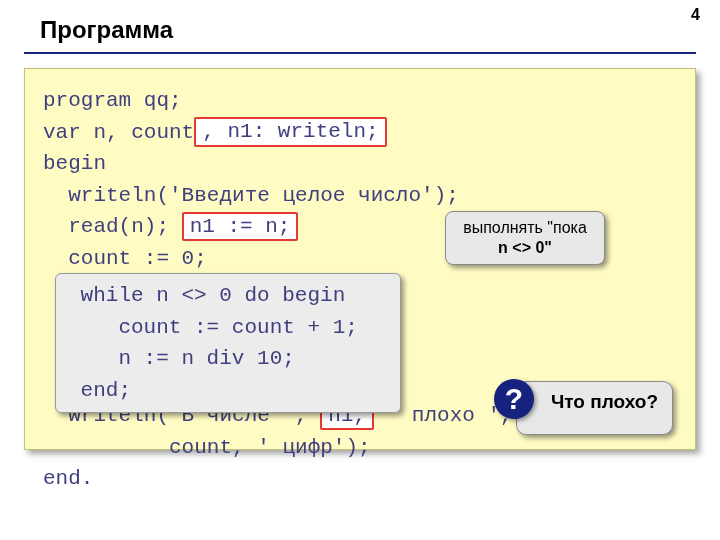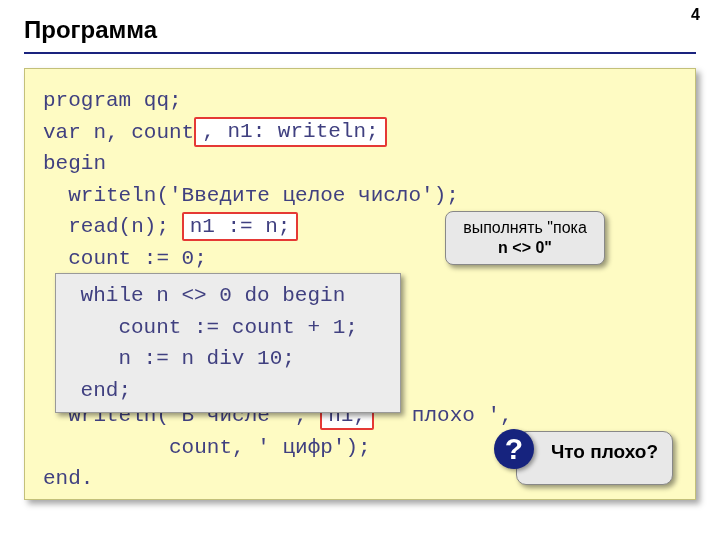--- a/index.html
+++ b/index.html
@@ -23,37 +23,37 @@
     top: 6px;
     right: 20px;
     font-size: 16px;
     color: #000;
     font-weight: bold;
   }
   .title {
     font-size: 24px;
     font-weight: bold;
     color: #000;
-    margin: 6px 0 8px 0;
+    margin: 6px 0 8px 16px;
   }
   .hr {
     border-top: 2px solid #1a237e;
     margin: 0 0 14px 0;
   }
   .code-block {
     background: #fefbc3;
     border: 1px solid #c3c07a;
     box-shadow: 4px 4px 6px rgba(0,0,0,0.35);
     padding: 16px 18px 16px 18px;
     font-family: "Courier New", monospace;
     font-size: 21px;
     line-height: 1.5;
     color: #404080;
     position: relative;
-    height: 432px;
+    height: 382px;
     box-sizing: border-box;
   }
   .code-line {
     white-space: pre;
   }
   .redbox {
     display: inline-block;
     background: #ffffff;
     border: 2px solid #e53935;
     padding: 0 6px;
@@ -125,21 +125,21 @@
     <div class="code-line"><span>  read(n);</span> <span class="redbox">n1 := n;</span></div>
     <div class="code-line">  count := 0;</div>
     <div class="code-line">&nbsp;</div>
     <div class="code-line">&nbsp;</div>
     <div class="code-line">&nbsp;</div>
     <div class="code-line">&nbsp;</div>
     <div class="code-line"><span>  writeln('В числе ', </span><span class="redbox">n1,</span><span> ' плохо ', </span></div>
     <div class="code-line">          count, ' цифр');</div>
     <div class="code-line">end.</div>
 
-    <div class="graybox" style="top:204px; left:30px; width:320px;">
+    <div class="graybox" style="top:204px; left:30px; width:320px;border-radius:6px;">
       <div class="code-line"> while n &lt;&gt; 0 do begin</div>
       <div class="code-line">    count := count + 1;</div>
       <div class="code-line">    n := n div 10;</div>
       <div class="code-line"> end;</div>
     </div>
 
     <div class="callout" style="top:142px; right:90px; width:138px;">
       <div>выполнять "пока</div>
       <div><b>n &lt;&gt; 0"</b></div>
     </div>

